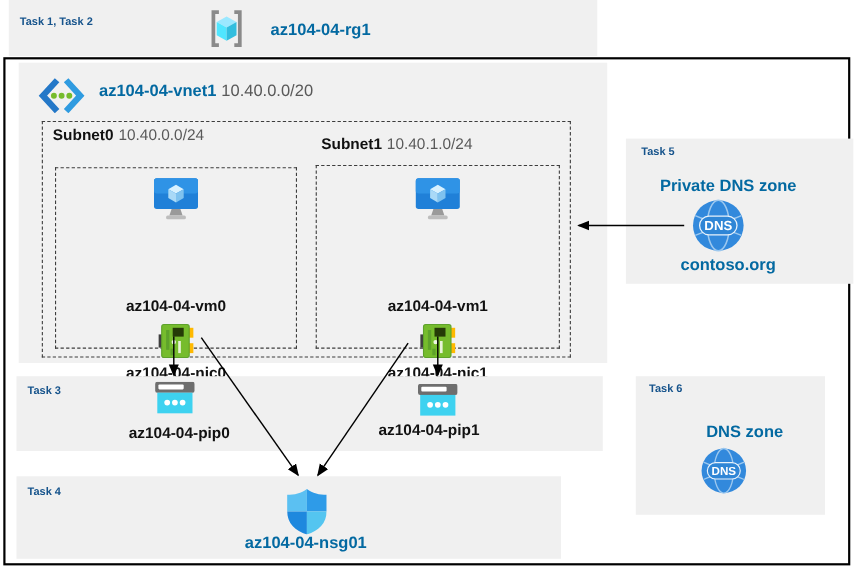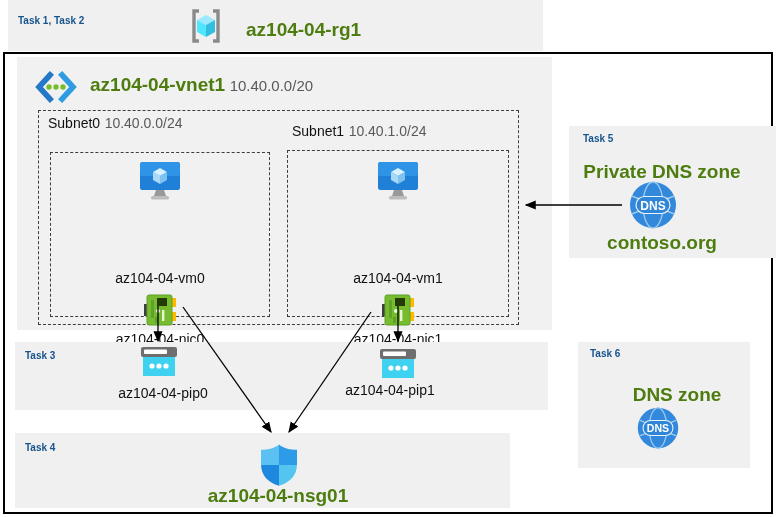--- a/index.html
+++ b/index.html
@@ -4,22 +4,22 @@
 <style>
   html,body{margin:0;padding:0;background:#fff;}
   #page{position:relative;width:776px;height:517px;background:#fff;
         font-family:"Liberation Sans","DejaVu Sans",sans-serif;overflow:hidden;}
   .abs{position:absolute;}
   .band{background:#f0f0f0;}
   .frame{border:2px solid #000;background:#fff;}
   .vnetbox{background:#f1f1f1;}
   .dashed{border:1px dashed #3d3d3d;}
   .task{color:#17548c;font-weight:bold;font-size:10px;}
-  .name{font-weight:normal;color:#111;font-size:14px;}
-  .name15{font-weight:bold;color:#4d7c0f;font-size:19px;}
+  .name{font-weight:bold;color:#111;font-size:14px;}
+  .name15{font-weight:bold;color:#0369a1;font-size:15px;}
   .cidr{color:#595959;font-weight:normal;font-size:14px;}
   .cidr15{color:#595959;font-weight:normal;font-size:15px;}
   .ip{color:#404040;font-size:14px;}
   .ctr{text-align:center;}
   svg{display:block;}
   .arrows{pointer-events:none;}
 </style>
 </head>
 <body>
 

